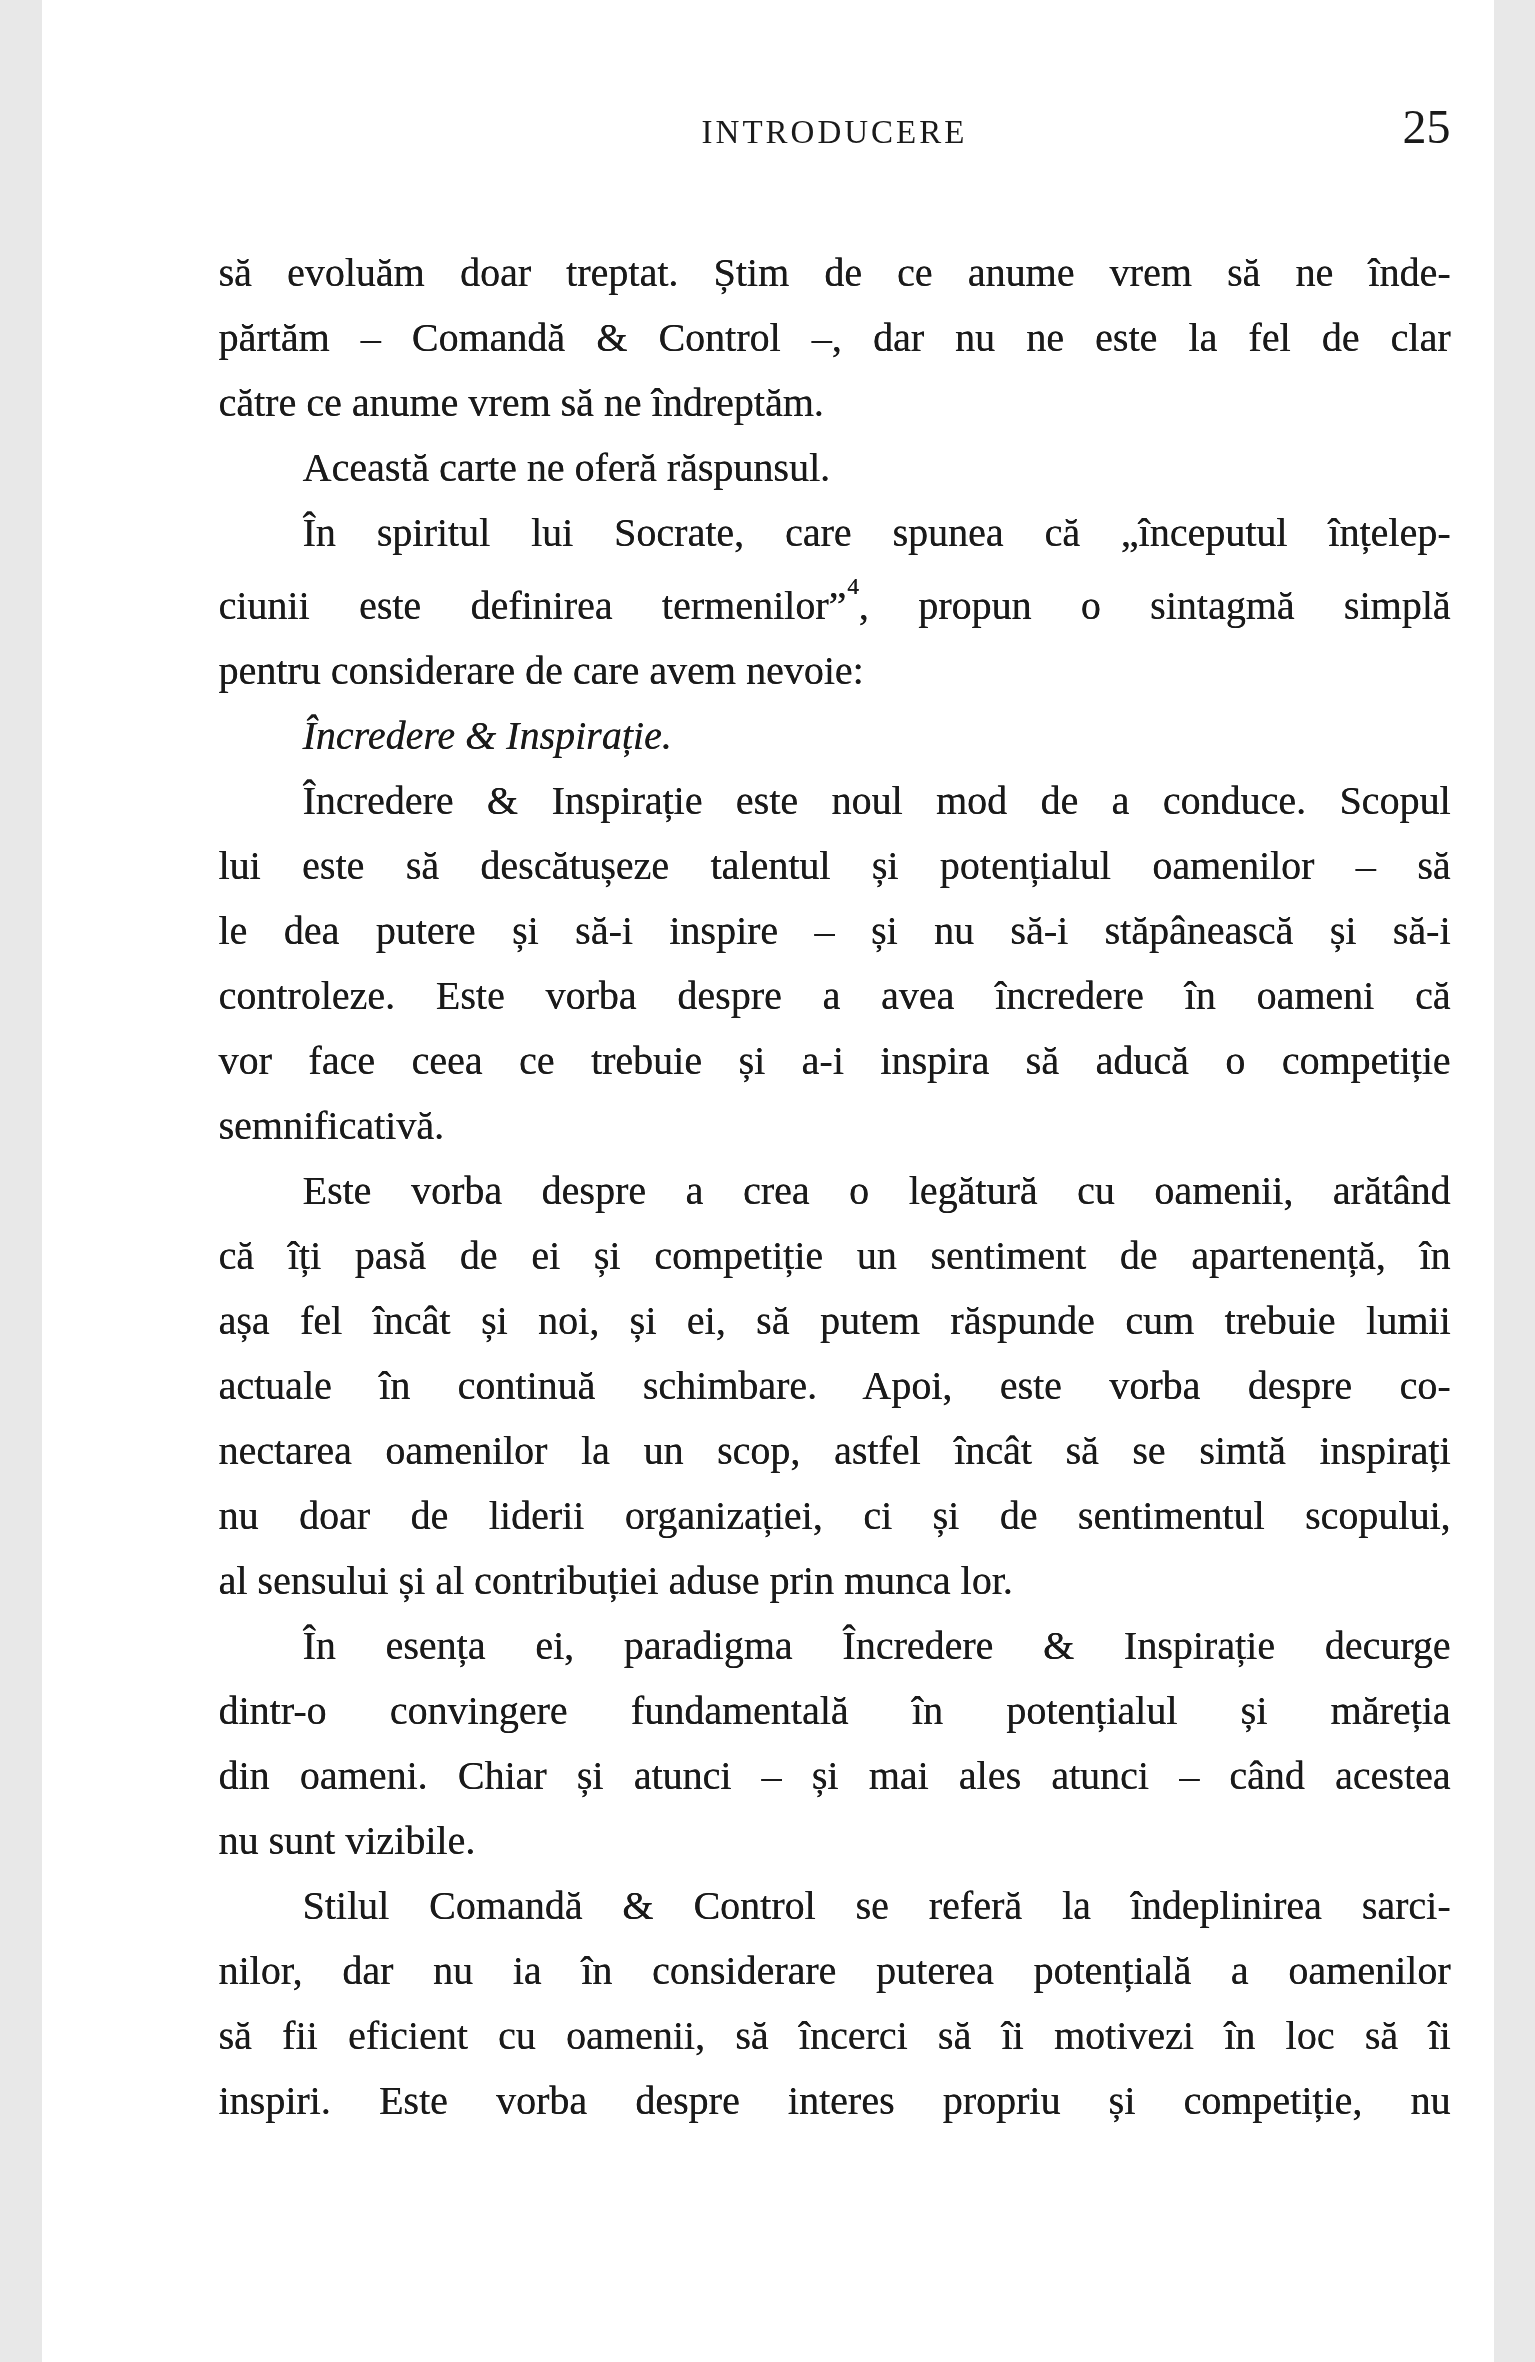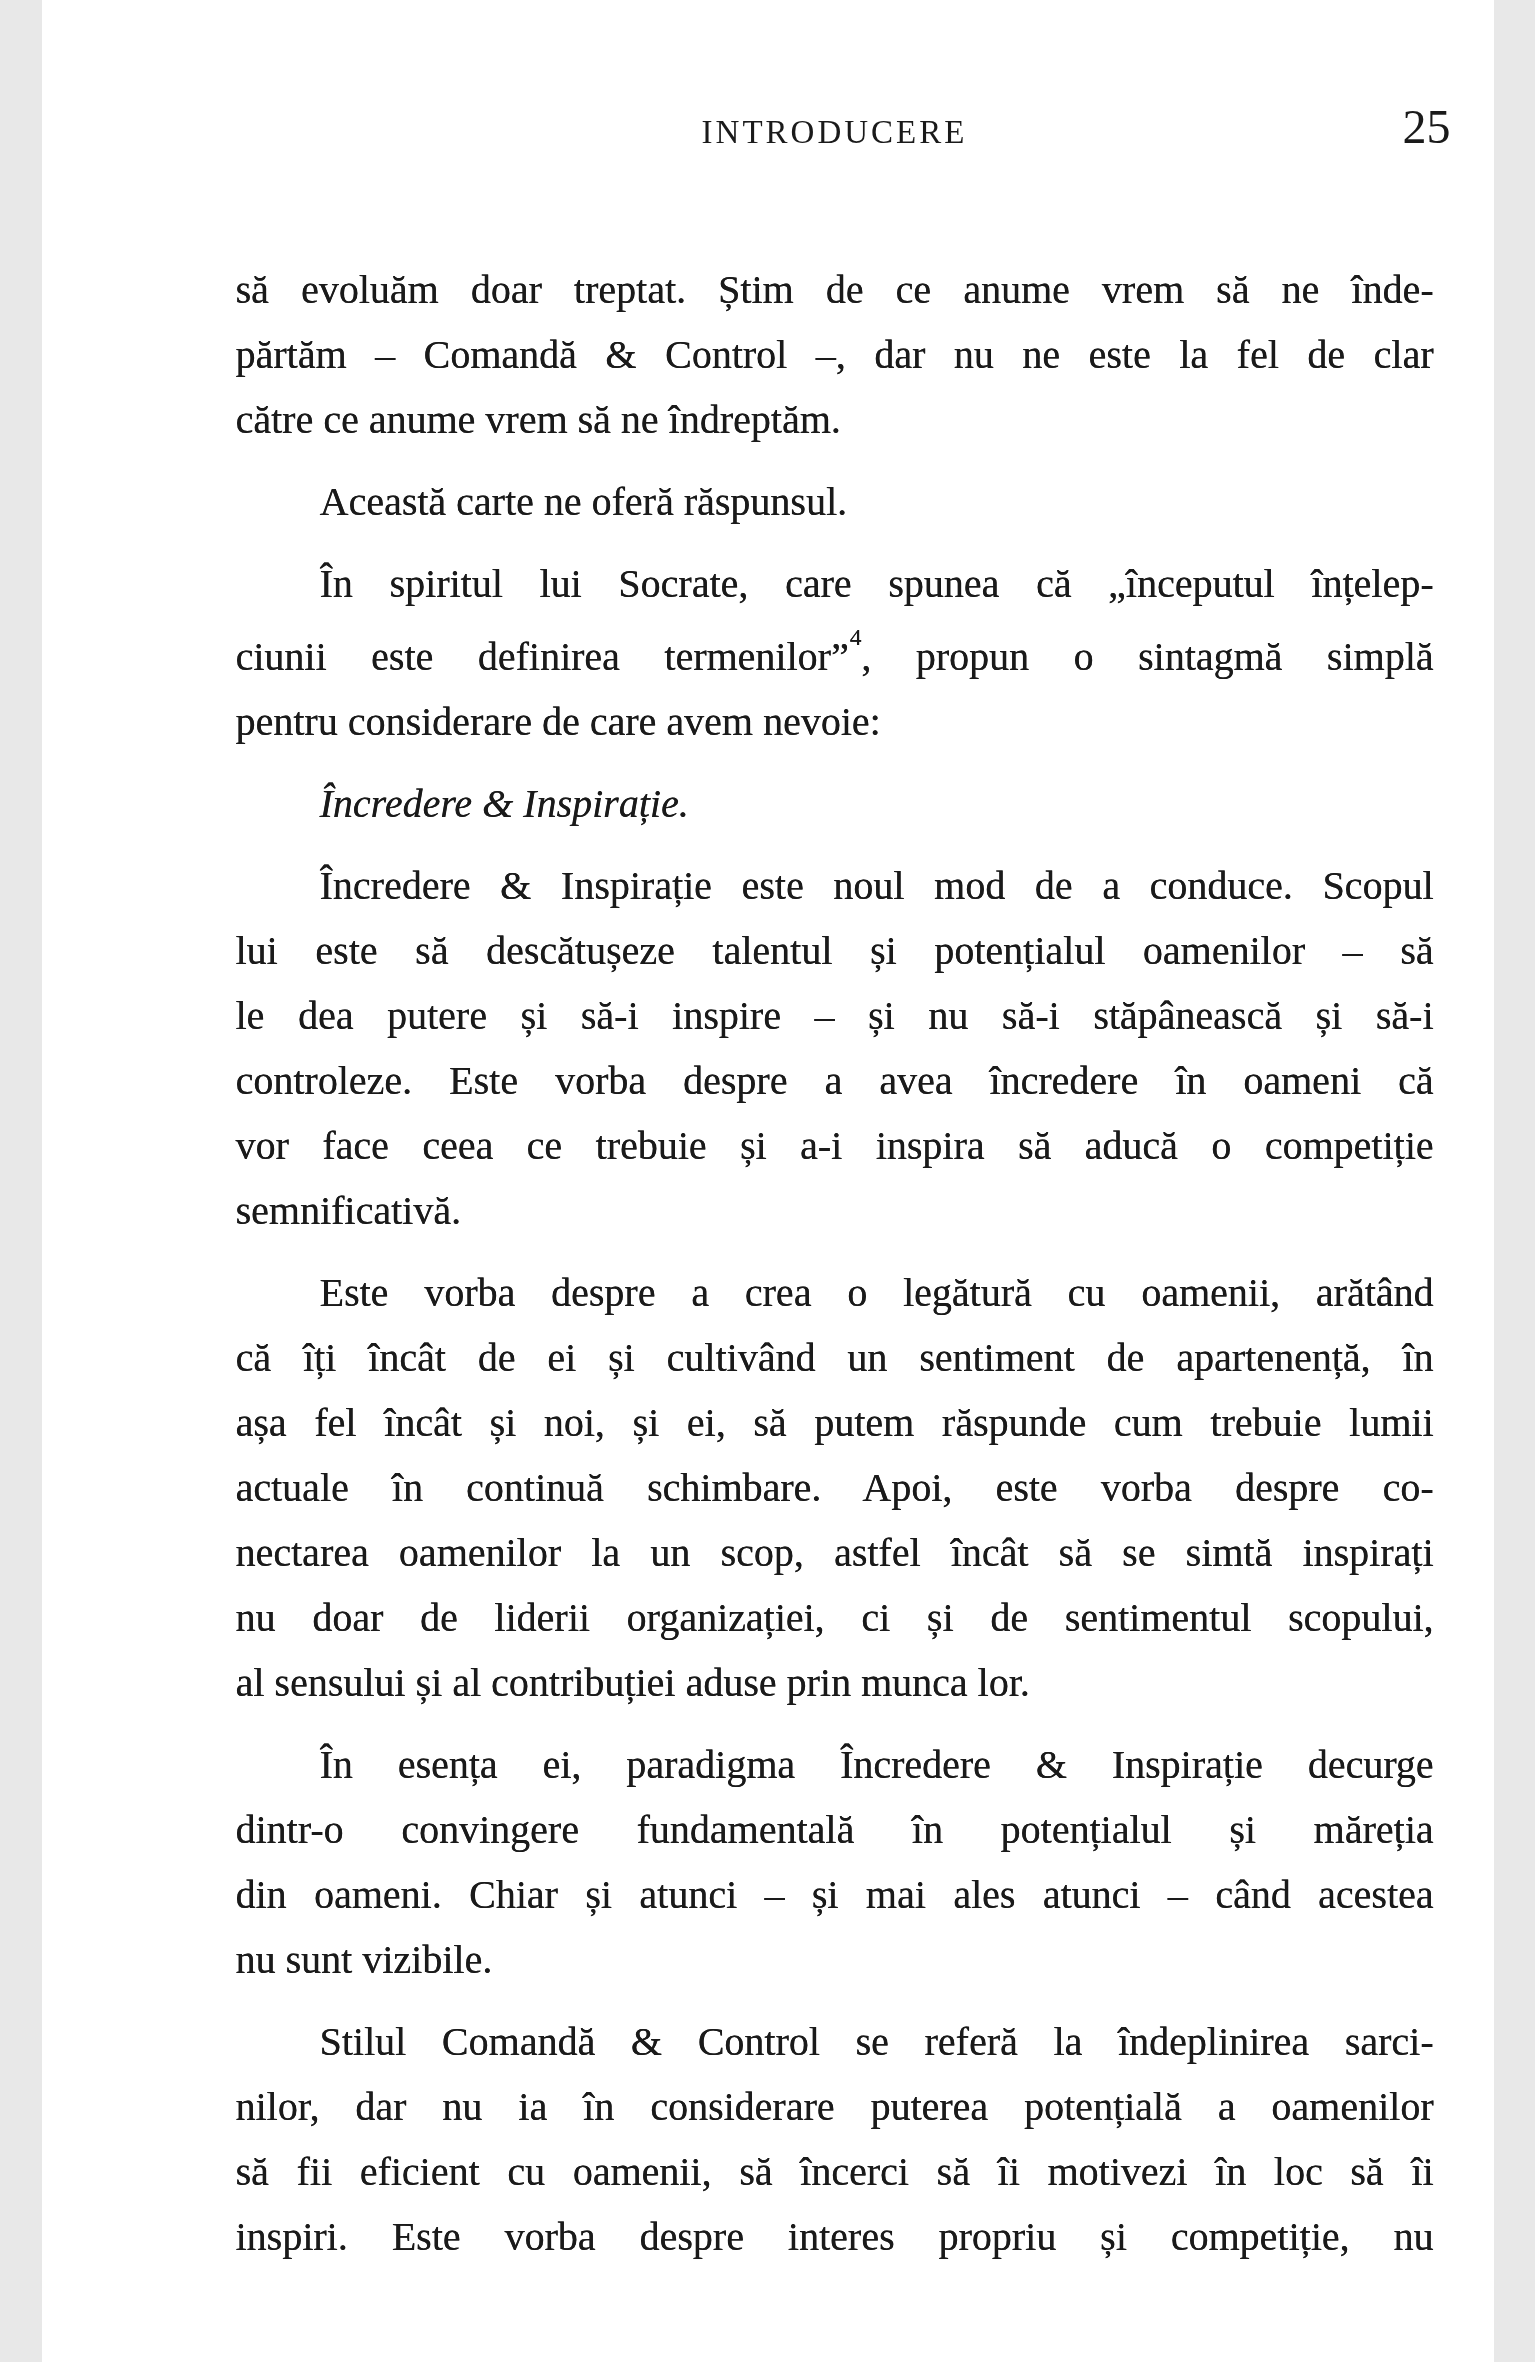--- a/index.html
+++ b/index.html
@@ -42,21 +42,21 @@
   }
   .body-text {
     position: absolute;
     left: 177px;
     top: 240px;
     width: 1232px;
     font-size: 40px;
     line-height: 65px;
     text-shadow: 0.25px 0 0 currentColor;
   }
-  .paragraph { margin: 17px; }
+  .paragraph { margin: 0; }
   .line {
     text-align: justify;
     text-align-last: justify;
     white-space: normal;
   }
   .line.last { text-align-last: left; }
   .line.indent { text-indent: 84px; }
   .line.italic { font-style: italic; }
   .fn-sup {
     font-size: 58%;
@@ -97,21 +97,21 @@
       <div class="paragraph">
         <div class="line indent">Încredere &amp; Inspirație este noul mod de a conduce. Scopul</div>
         <div class="line">lui este să descătușeze talentul și potențialul oamenilor – să</div>
         <div class="line">le dea putere și să-i inspire – și nu să-i stăpânească și să-i</div>
         <div class="line">controleze. Este vorba despre a avea încredere în oameni că</div>
         <div class="line">vor face ceea ce trebuie și a-i inspira să aducă o competiție</div>
         <div class="line last">semnificativă.</div>
       </div>
       <div class="paragraph">
         <div class="line indent">Este vorba despre a crea o legătură cu oamenii, arătând</div>
-        <div class="line">că îți încât de ei și cultivând un sentiment de apartenență, în</div>
+        <div class="line">că îți pasă de ei și competiție un sentiment de apartenență, în</div>
         <div class="line">așa fel încât și noi, și ei, să putem răspunde cum trebuie lumii</div>
         <div class="line">actuale în continuă schimbare. Apoi, este vorba despre co-</div>
         <div class="line">nectarea oamenilor la un scop, astfel încât să se simtă inspirați</div>
         <div class="line">nu doar de liderii organizației, ci și de sentimentul scopului,</div>
         <div class="line last">al sensului și al contribuției aduse prin munca lor.</div>
       </div>
       <div class="paragraph">
         <div class="line indent">În esența ei, paradigma Încredere &amp; Inspirație decurge</div>
         <div class="line">dintr-o convingere fundamentală în potențialul și măreția</div>
         <div class="line">din oameni. Chiar și atunci – și mai ales atunci – când acestea</div>

